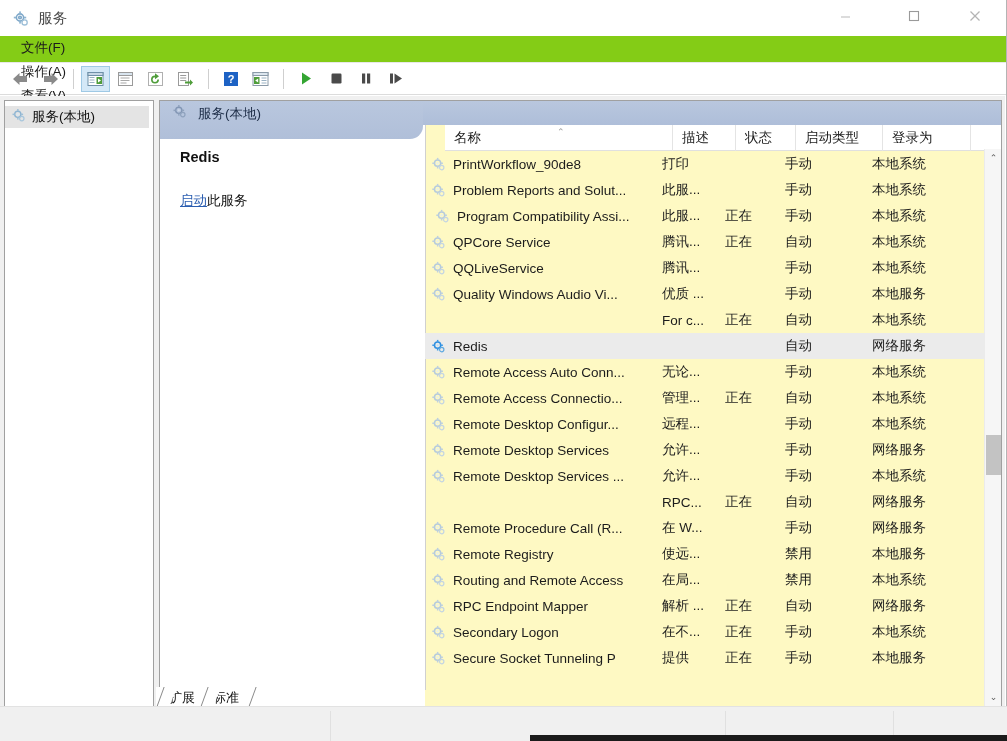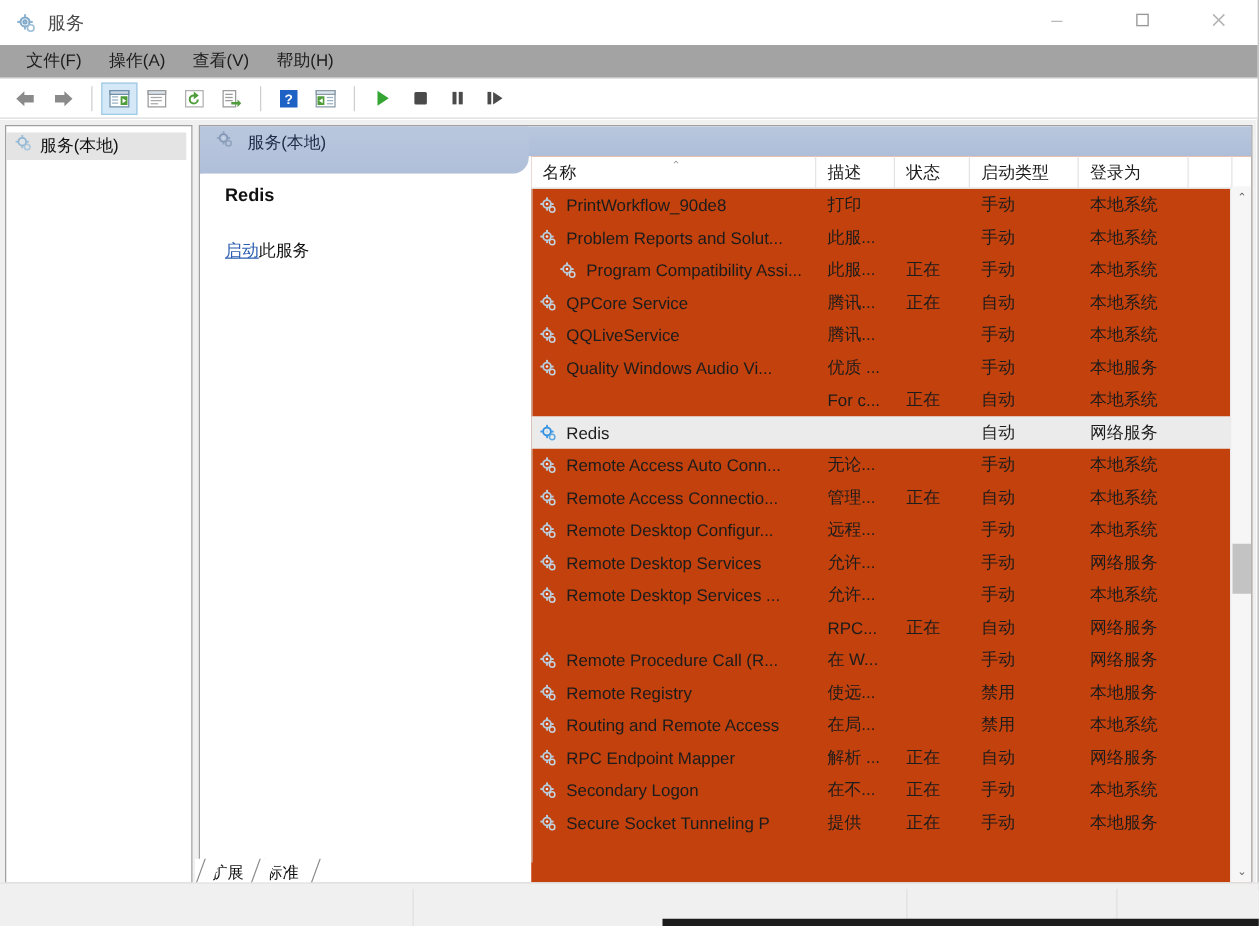--- a/index.html
+++ b/index.html
@@ -78,25 +78,26 @@
     justify-content: center;
   }
   #btn-min { right: 138px; }
   #btn-max { right: 69px; }
   #btn-close { right: 8px; }
   .wbtn svg { display: block; }
 
   
   #menubar {
     height: 27px;
-    background: #a3a3a3;
-    display: flex;
-    align-items: center;
+    background: #84cc16;
+    display: flex;
+    align-items: flex-start;
     padding-left: 10px;
     border-bottom: 1px solid #e8e8e8;
+    flex-direction: column;
   }
   .menu-item {
     font-size: 13.5px;
     color: #1c1c1c;
     padding: 3px 11px;
     white-space: nowrap;
   }
 
   
   #toolbar {
@@ -222,22 +223,23 @@
     left: 0; top: 0;
     width: 1px; height: 565px;
     background: #d0d0d0;
   }
 
   
   #listview {
     position: absolute;
     left: 265px; top: 24px;
     right: 0; bottom: 0;
-    background: #c2410c;
+    background: #fef9c3;
     overflow: hidden;
+    padding-left: 20px;
   }
   #list-header {
     position: relative;
     height: 26px;
     background: #ffffff;
     border-bottom: 1px solid #e0e0e0;
   }
   .col-head {
     position: absolute;
     top: 0;
@@ -621,21 +623,21 @@
                     </svg>
                   </span>
                   <span class="nm">Problem Reports and Solut...</span>
                 </div>
                 <div class="cell" style="left: 228px; width: 63px;">此服...</div>
                 <div class="cell" style="left: 291px; width: 60px;"></div>
                 <div class="cell" style="left: 351px; width: 87px;">手动</div>
                 <div class="cell" style="left: 438px; width: 88px;">本地系统</div>
               </div>
               <div class="row">
-                <div class="cell cell-name" style="left: 16px; width: 228px;">
+                <div class="cell cell-name" style="left: 4px; width: 228px;">
                   <span>
                     <svg class="gear" width="15" height="15" viewBox="0 0 15 15">
                       <circle cx="6.6" cy="6.2" r="3.1" fill="none" stroke="#b6cbdc" stroke-width="1.5"></circle>
                       <circle cx="6.6" cy="6.2" r="1.05" fill="#e2edf5"></circle>
                       <g fill="#bdd0df">
                         <rect x="5.9" y="0.9" width="1.5" height="2"></rect>
                         <rect x="5.9" y="9.5" width="1.5" height="2"></rect>
                         <rect x="1.3" y="5.5" width="2" height="1.5"></rect>
                         <rect x="9.9" y="5.5" width="2" height="1.5"></rect>
                       </g>

